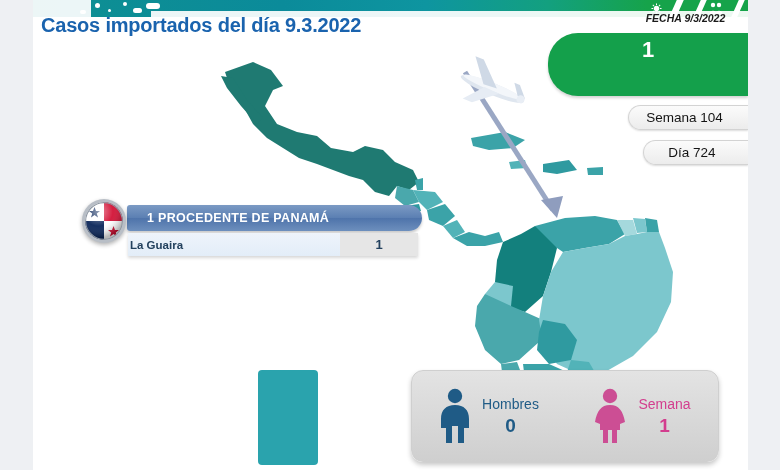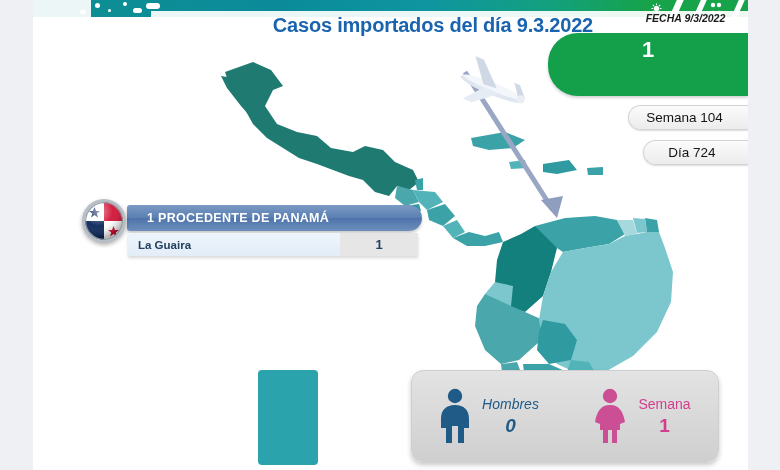--- a/index.html
+++ b/index.html
@@ -20,21 +20,21 @@
   .banner{position:absolute;left:0;top:0;width:715px;height:17px;overflow:hidden;}
   .banner-teal{position:absolute;left:0;top:0;width:715px;height:17px;
     background:linear-gradient(90deg,#0e8f92 0%,#0b8b9a 35%,#0e95a0 55%,#13a07f 72%,#16a34a 86%,#16a34a 100%);}
   .banner-dots i{position:absolute;background:#ffffff;border-radius:50%;display:block;}
   .banner-wave{position:absolute;background:#ffffff;opacity:.92;}
   .banner-icon{position:absolute;color:#ffffff;font-size:9px;line-height:9px;}
   .banner-notch{position:absolute;top:0;height:17px;background:#ffffff;transform:skewX(-24deg);}
 
   
   .title{
-    position:absolute;left:0;top:14px;width:560px;text-align:right;
+    position:absolute;left:8px;top:14px;width:560px;text-align:left;
     color:#1a63ae;font-size:20px;font-weight:bold;letter-spacing:-.2px;
   }
 
   
   .fecha{
     position:absolute;left:590px;top:12px;width:125px;text-align:center;
     font-size:10.5px;font-weight:bold;font-style:italic;color:#1a1a1a;
   }
 
   
@@ -73,21 +73,21 @@
     box-shadow:0 2px 3px rgba(0,0,0,.22);
     color:#ffffff;font-size:12.5px;font-weight:bold;letter-spacing:.3px;
     display:flex;align-items:center;padding-left:20px;box-sizing:border-box;
   }
   .origin-row{
     position:absolute;left:46px;top:34px;width:290px;height:23px;
     background:linear-gradient(180deg,#eef4fb 0%,#e3edf8 100%);
     box-shadow:0 2px 3px rgba(0,0,0,.16);
     display:flex;align-items:center;
   }
-  .origin-row .rname{flex:1;font-size:11.5px;font-weight:bold;color:#23415e;padding-left:10px;}
+  .origin-row .rname{flex:1;font-size:11.5px;font-weight:bold;color:#23415e;padding-left:2px;}
   .origin-row .rval{
     width:78px;height:23px;background:#e6e6e6;color:#23415e;
     font-size:13px;font-weight:bold;display:flex;align-items:center;justify-content:center;
   }
   .flag-badge{
     position:absolute;left:0;top:0;width:44px;height:44px;border-radius:50%;
     background:#b8bec6;box-shadow:0 2px 4px rgba(0,0,0,.3);
     display:flex;align-items:center;justify-content:center;
   }
   .flag-badge svg{display:block;border-radius:50%;}
@@ -99,21 +99,21 @@
     background:linear-gradient(180deg,#e3e3e3 0%,#d8d8d8 55%,#cfcfcf 100%);
     border:1px solid #cfcfcf;border-radius:12px;
     box-shadow:0 3px 5px rgba(0,0,0,.22);
     display:flex;
   }
   .sex-cell{flex:1;display:flex;align-items:center;justify-content:center;gap:10px;}
   .sex-cell svg{display:block;}
   .sex-text{text-align:center;}
   .sex-label{font-size:14px;line-height:20px;}
   .sex-count{font-size:19px;font-weight:bold;line-height:24px;}
-  .male .sex-label,.male .sex-count{color:#1f5b86;font-style:italic;}
+  .male .sex-label,.male .sex-count{color:#1f5b86;}
   .female .sex-label,.female .sex-count{color:#d33d8e;}
 </style>
 </head>
 <body>
 
 <div id="stage">
   <div class="canvas">
 
     <div class="banner">
       <div class="banner-teal"></div>

